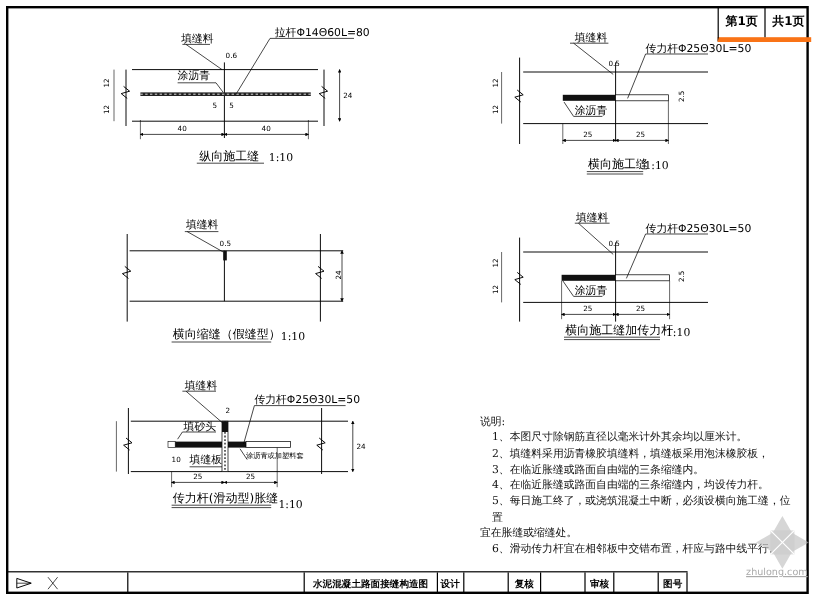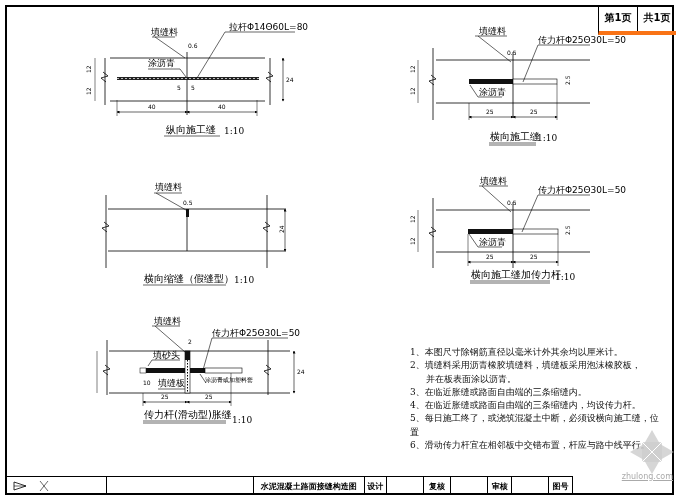--- a/index.html
+++ b/index.html
@@ -216,26 +216,27 @@
     <text class="lbl-sm" x="297" y="374">24</text>
     <line x1="97" y1="351" x2="97" y2="393" stroke="#000" stroke-width="0.5"></line>
     <text class="title-txt" x="144" y="418">传力杆(滑动型)胀缝</text>
     <line x1="143" y1="421" x2="226" y2="421" stroke="#000" stroke-width="0.6"></line>
     <line x1="143" y1="423" x2="226" y2="423" stroke="#000" stroke-width="0.6"></line>
     <text class="scale-txt" x="232" y="423">1:10</text>
   </g>
 </svg>
 
 <div class="notes">
+  <div class="head">说明:</div>
   <div class="item"><span>1、</span><span>本图尺寸除钢筋直径以毫米计外其余均以厘米计。</span></div>
   <div class="item"><span>2、</span><span>填缝料采用沥青橡胶填缝料，填缝板采用泡沫橡胶板，</span></div>
-  <div class="cont">并在板表面涂以沥青。</div>
   <div class="item"><span>3、</span><span>在临近胀缝或路面自由端的三条缩缝内。</span></div>
   <div class="item"><span>4、</span><span>在临近胀缝或路面自由端的三条缩缝内，均设传力杆。</span></div>
   <div class="item"><span>5、</span><span>每日施工终了，或浇筑混凝土中断，必须设横向施工缝，位置</span></div>
+  <div class="wrap0">宜在胀缝或缩缝处。</div>
   <div class="item"><span>6、</span><span>滑动传力杆宜在相邻板中交错布置，杆应与路中线平行。</span></div>
 </div>
 
 <svg class="watermark" viewBox="0 0 44 44">
   <polygon points="22,0 30,14 44,22 30,30 22,44 14,30 0,22 14,14" fill="#bbb" opacity="0.6"></polygon>
   <rect x="12" y="12" width="20" height="20" fill="#ccc" opacity="0.7"></rect>
   <line x1="12" y1="12" x2="32" y2="32" stroke="#fff" stroke-width="1"></line>
   <line x1="32" y1="12" x2="12" y2="32" stroke="#fff" stroke-width="1"></line>
 </svg>
 <div class="wm-text">zhulong.com</div>

